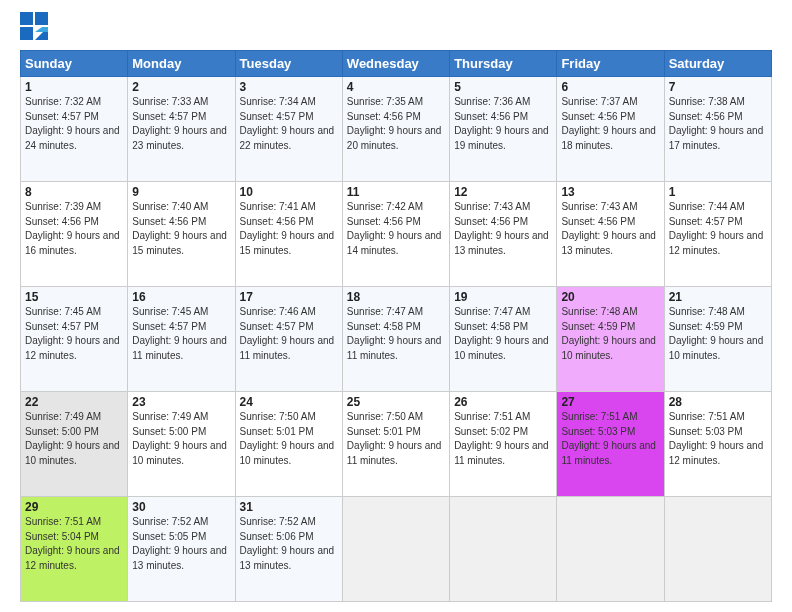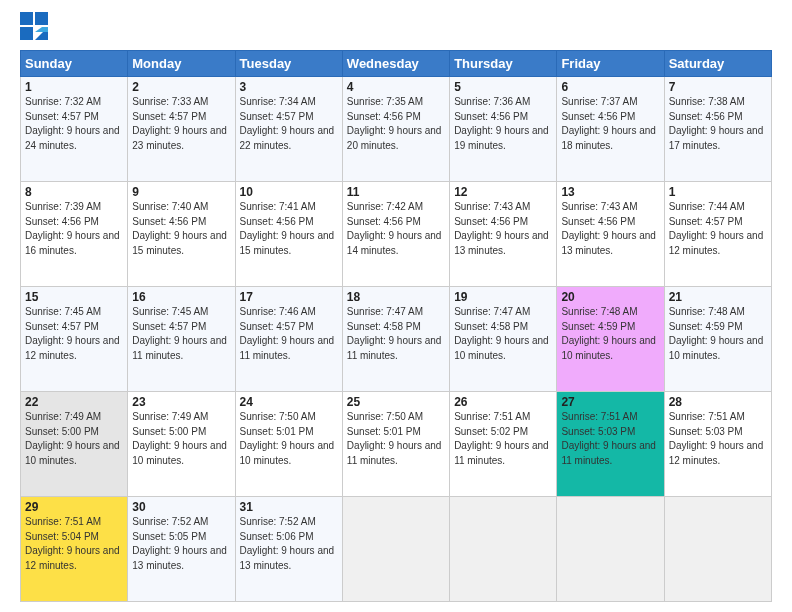--- a/index.html
+++ b/index.html
@@ -240,31 +240,31 @@
             <div class="cell-text">Sunrise: 7:50 AM<br>Sunset: 5:01 PM<br>Daylight: 9 hours and 10 minutes.</div>
           </td>
           <td style="background: rgb(255, 255, 255);">
             <span class="day-num">25</span>
             <div class="cell-text">Sunrise: 7:50 AM<br>Sunset: 5:01 PM<br>Daylight: 9 hours and 11 minutes.</div>
           </td>
           <td style="background: rgb(255, 255, 255);">
             <span class="day-num">26</span>
             <div class="cell-text">Sunrise: 7:51 AM<br>Sunset: 5:02 PM<br>Daylight: 9 hours and 11 minutes.</div>
           </td>
-          <td style="background: #14b8a6; margin-left: 16px;">
+          <td style="background: #d946ef; margin-left: 16px;">
             <span class="day-num">27</span>
             <div class="cell-text">Sunrise: 7:51 AM<br>Sunset: 5:03 PM<br>Daylight: 9 hours and 11 minutes.</div>
           </td>
           <td style="background: rgb(255, 255, 255);">
             <span class="day-num">28</span>
             <div class="cell-text">Sunrise: 7:51 AM<br>Sunset: 5:03 PM<br>Daylight: 9 hours and 12 minutes.</div>
           </td>
         </tr>
         <tr>
-          <td style="background: #fde047;">
+          <td style="background: #bef264;">
             <span class="day-num">29</span>
             <div class="cell-text">Sunrise: 7:51 AM<br>Sunset: 5:04 PM<br>Daylight: 9 hours and 12 minutes.</div>
           </td>
           <td style="background: rgb(245, 248, 253);">
             <span class="day-num">30</span>
             <div class="cell-text">Sunrise: 7:52 AM<br>Sunset: 5:05 PM<br>Daylight: 9 hours and 13 minutes.</div>
           </td>
           <td style="background: rgb(245, 248, 253);">
             <span class="day-num">31</span>
             <div class="cell-text">Sunrise: 7:52 AM<br>Sunset: 5:06 PM<br>Daylight: 9 hours and 13 minutes.</div>

